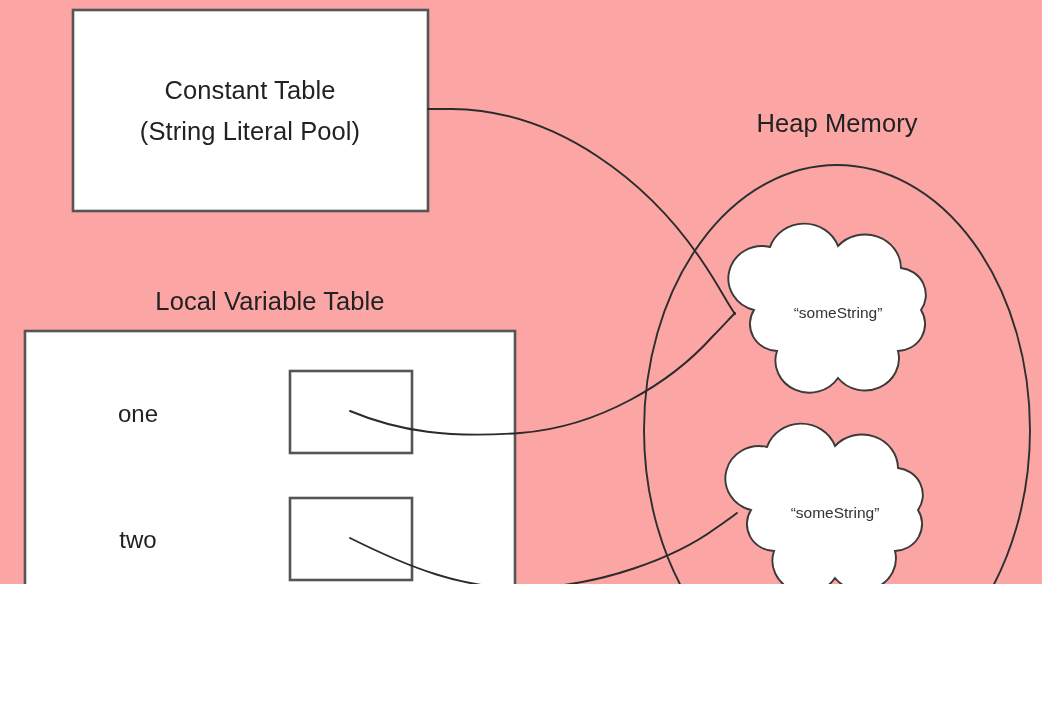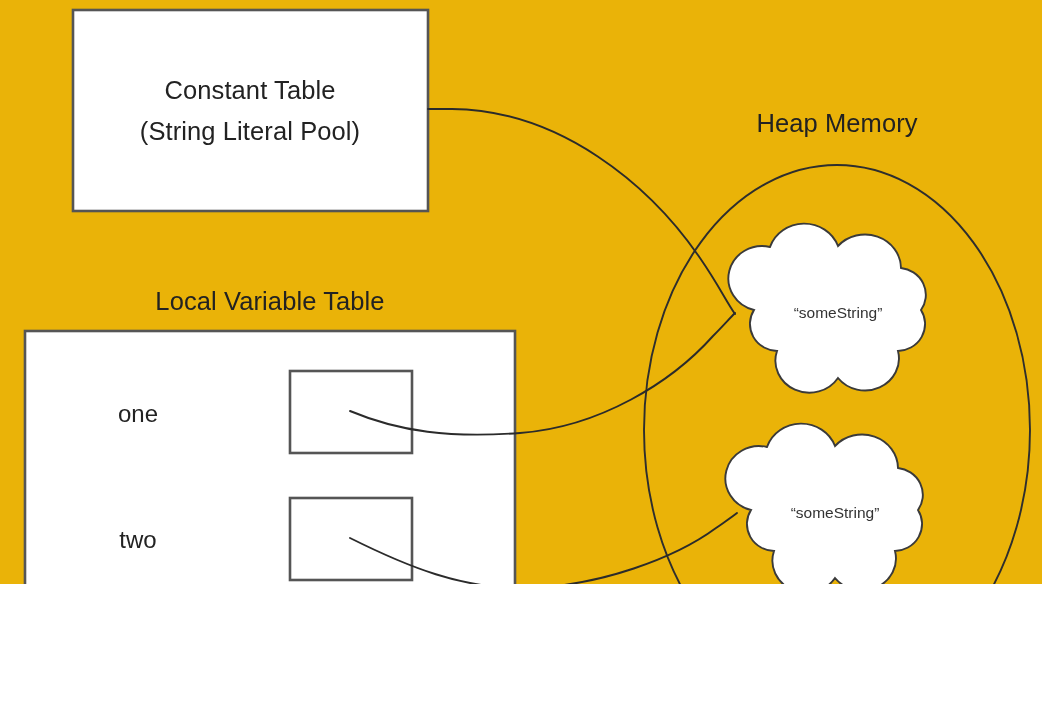--- a/index.html
+++ b/index.html
@@ -8,21 +8,21 @@
     background: #ffffff;
   }
   body {
     font-family: "Liberation Sans", sans-serif;
     color: #1a1a1a;
   }
   #canvas {
     position: relative;
     width: 1042px;
     height: 584px;
-    background: #eab308;
+    background: #fca5a5;
     overflow: hidden;
   }
   #diagram-svg {
     position: absolute;
     left: 0;
     top: 0;
     width: 1042px;
     height: 709px;
   }
   .box-stroke {

